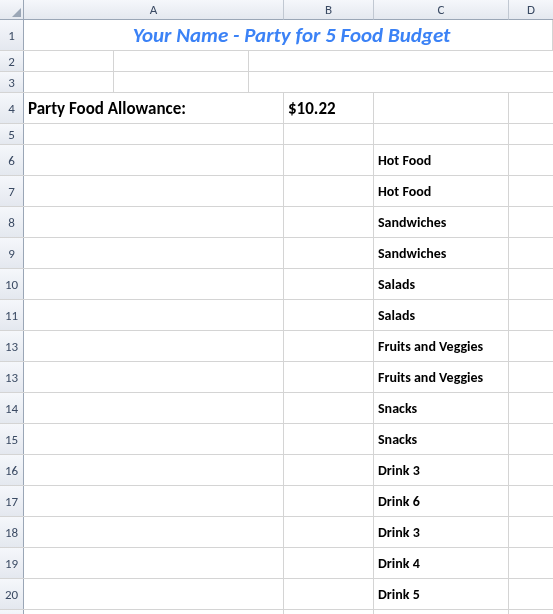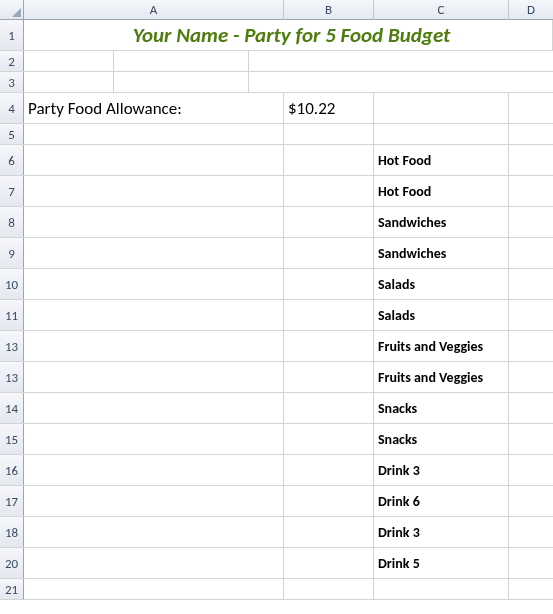--- a/index.html
+++ b/index.html
@@ -67,28 +67,28 @@
     border-right: 1px solid #d4d4d4;
     padding: 3px 4px 3px 4px;
     display:flex;
     align-items:center;
     overflow:visible;
     white-space:nowrap;
   }
   .h-std .cell, .h-std .rowhdr { height: 20px; }
   .h-tall .cell, .h-tall .rowhdr { height: 30px; }
   .title {
-    color: #4d7c0f;
+    color: #3b82f6;
     font-weight: bold;
     font-style: italic;
     font-size: 21px;
     justify-content:center;
     margin-left:7px;
   }
-  .bold { font-weight:normal; }
+  .bold { font-weight:bold; }
   .fs17 { font-size:17px; }
   .teal {
     color: #000000;
     font-weight: bold;
   }
   .merged-title { flex:1; }
   .noborder-r { border-right:none; }
 </style>
 </head>
 <body>
@@ -223,20 +223,27 @@
     <div class="cell colD noborder-r"></div>
   </div>
   <div class="row h-tall">
     <div class="rowhdr">18</div>
     <div class="cell colA"></div>
     <div class="cell colB"></div>
     <div class="cell colC teal">Drink 3</div>
     <div class="cell colD noborder-r"></div>
   </div>
   <div class="row h-tall">
+    <div class="rowhdr">19</div>
+    <div class="cell colA"></div>
+    <div class="cell colB"></div>
+    <div class="cell colC teal">Drink 4</div>
+    <div class="cell colD noborder-r"></div>
+  </div>
+  <div class="row h-tall">
     <div class="rowhdr">20</div>
     <div class="cell colA"></div>
     <div class="cell colB"></div>
     <div class="cell colC teal">Drink 5</div>
     <div class="cell colD noborder-r"></div>
   </div>
 
   <div class="row h-std">
     <div class="rowhdr">21</div>
     <div class="cell colA"></div>

